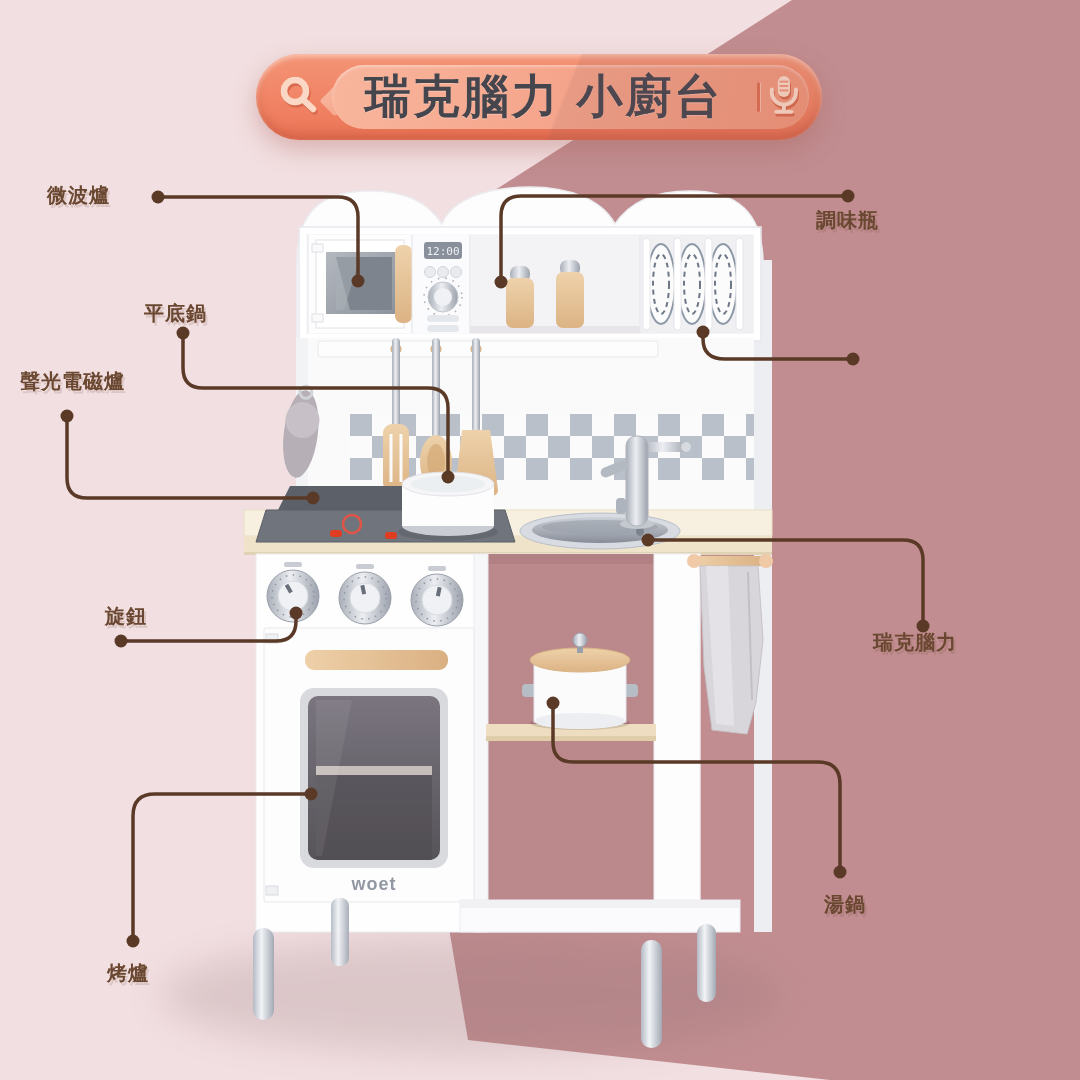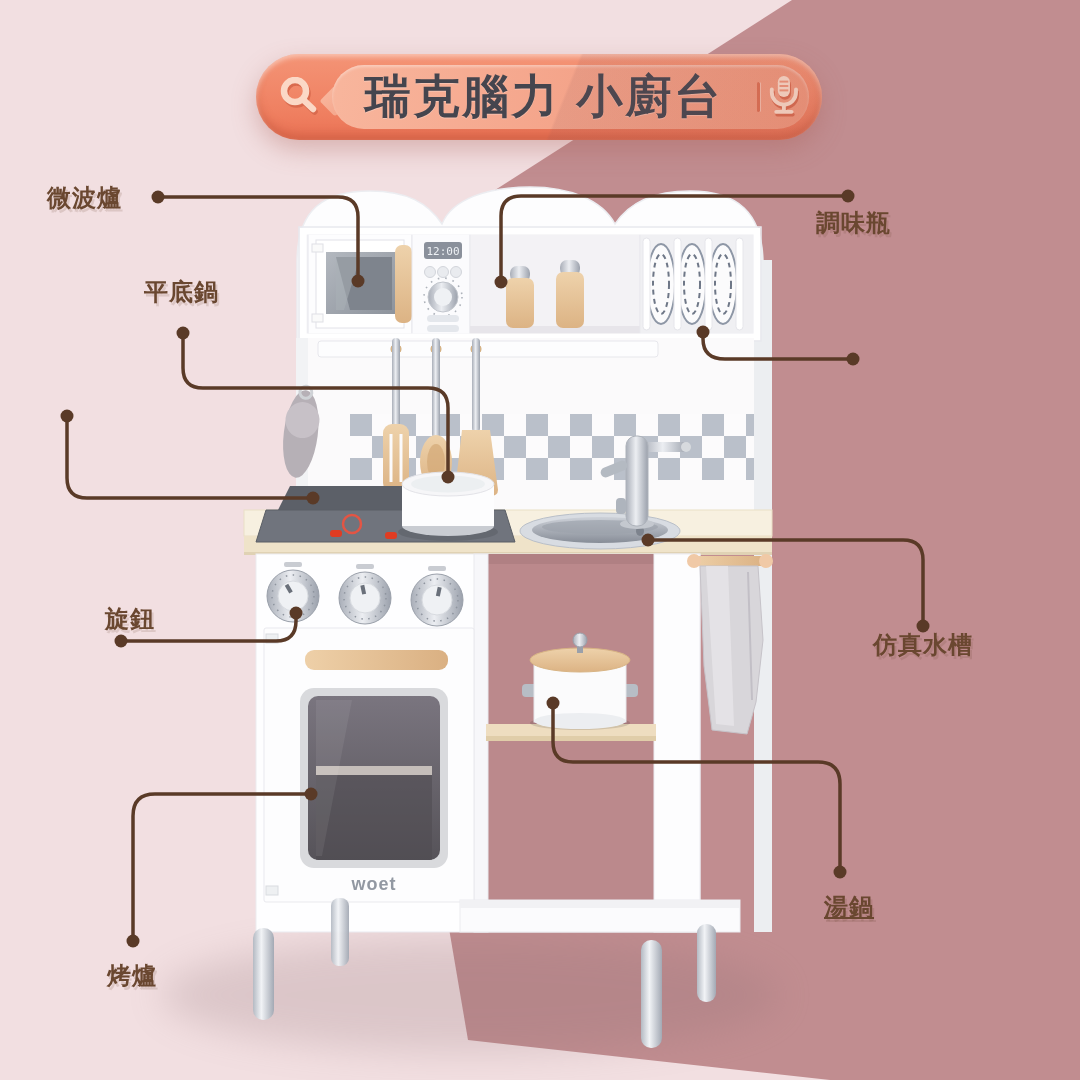--- a/index.html
+++ b/index.html
@@ -41,33 +41,33 @@
     text-shadow:0 1px 0 rgba(255,255,255,.25);
   }
   .search-mag{position:absolute;left:24px;top:23px;width:40px;height:40px;}
   .search-divider{
     position:absolute;right:62px;top:28px;width:3px;height:30px;
     background:#de6f52;border-radius:2px;box-shadow:1px 0 0 rgba(255,255,255,.35);
   }
   .search-mic{position:absolute;right:16px;top:21px;width:42px;height:44px;}
   
   .lbl{
-    position:absolute;font-weight:bold;font-size:24px;color:#6a4730;
+    position:absolute;font-weight:bold;font-size:20px;color:#6a4730;
     letter-spacing:1px;white-space:nowrap;
     text-shadow:2px 3px 0 rgba(106,71,48,.16);
   }
   .lbl-0{left:47px;top:182px;}
   .lbl-1{left:816px;top:207px;}
-  .lbl-2{left:144px;top:276px;}
+  .lbl-2{left:144px;top:300px;}
   .lbl-3{left:877px;top:343px;font-size:27px;}
   .lbl-4{left:20px;top:368px;}
   .lbl-5{left:105px;top:603px;}
   .lbl-6{left:873px;top:629px;}
   .lbl-7{left:107px;top:960px;}
-  .lbl-8{left:824px;top:891px;text-decoration:underline;}
+  .lbl-8{left:824px;top:891px;}
 </style>
 </head>
 <body>
 
 <div class="stage">
 
   <svg class="scene" width="1080" height="1080" viewBox="0 0 1080 1080">
     <defs>
       <linearGradient id="woodGrad" x1="0" y1="0" x2="0" y2="1">
         <stop offset="0" stop-color="#eed2ab"></stop>
@@ -420,18 +420,19 @@
             <line x1="12" y1="10" x2="20" y2="10"></line>
             <line x1="12" y1="14" x2="20" y2="14"></line>
         </g>
       </g>
     </svg>
   </div>
 
   <div class="lbl lbl-0">微波爐</div>
   <div class="lbl lbl-1">調味瓶</div>
   <div class="lbl lbl-2">平底鍋</div>
+  <div class="lbl lbl-4">聲光電磁爐</div>
   <div class="lbl lbl-5">旋鈕</div>
-  <div class="lbl lbl-6">仿真水槽</div>
+  <div class="lbl lbl-6">瑞克腦力</div>
   <div class="lbl lbl-7">烤爐</div>
   <div class="lbl lbl-8">湯鍋</div>
 
 </div>
 
 </body></html>

